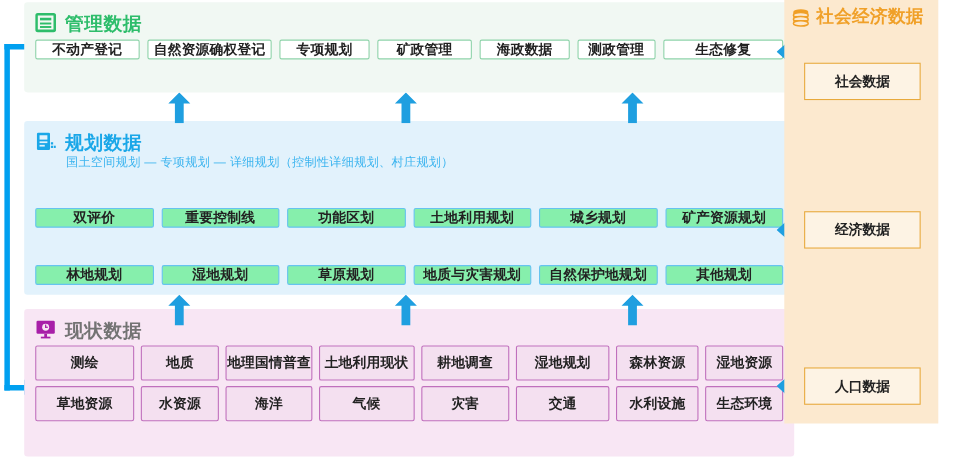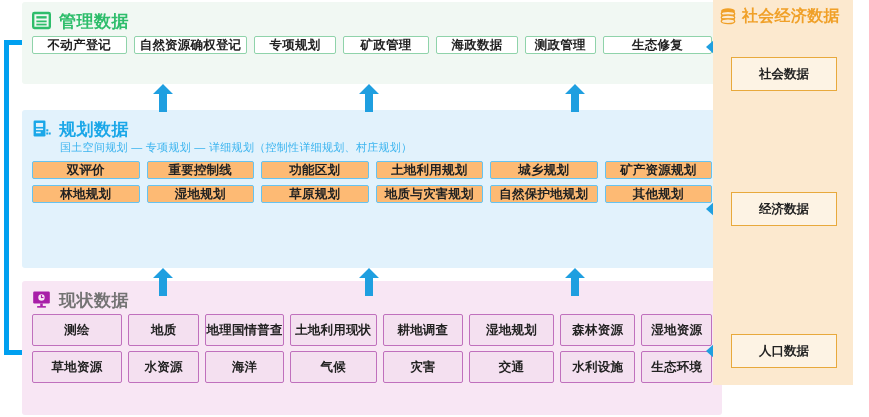--- a/index.html
+++ b/index.html
@@ -101,21 +101,21 @@
     display: flex;
     align-items: center;
     justify-content: center;
     font-size: 12.5px;
     color: #222;
     font-weight: bold;
     white-space: nowrap;
     letter-spacing: 0.2px;
   }
   .chip-mgmt     { border: 1px solid #8fd3aa; background: #ffffff; }
-  .chip-planning { border: 1px solid #66c3ef; background: #fdba74; }
+  .chip-planning { border: 1px solid #66c3ef; background: #86efac; margin-top: 28px; }
   .chip-current  { height: 32px; border: 1px solid #c070bd; background: #f4e0f0; }
 
   .row-current { gap: 6px; margin-top: 5px; }
 
   
   .right-panel {
     position: absolute;
     left: 713px; top: 0;
     width: 140px; height: 385px;
     background: #fce9cf;

